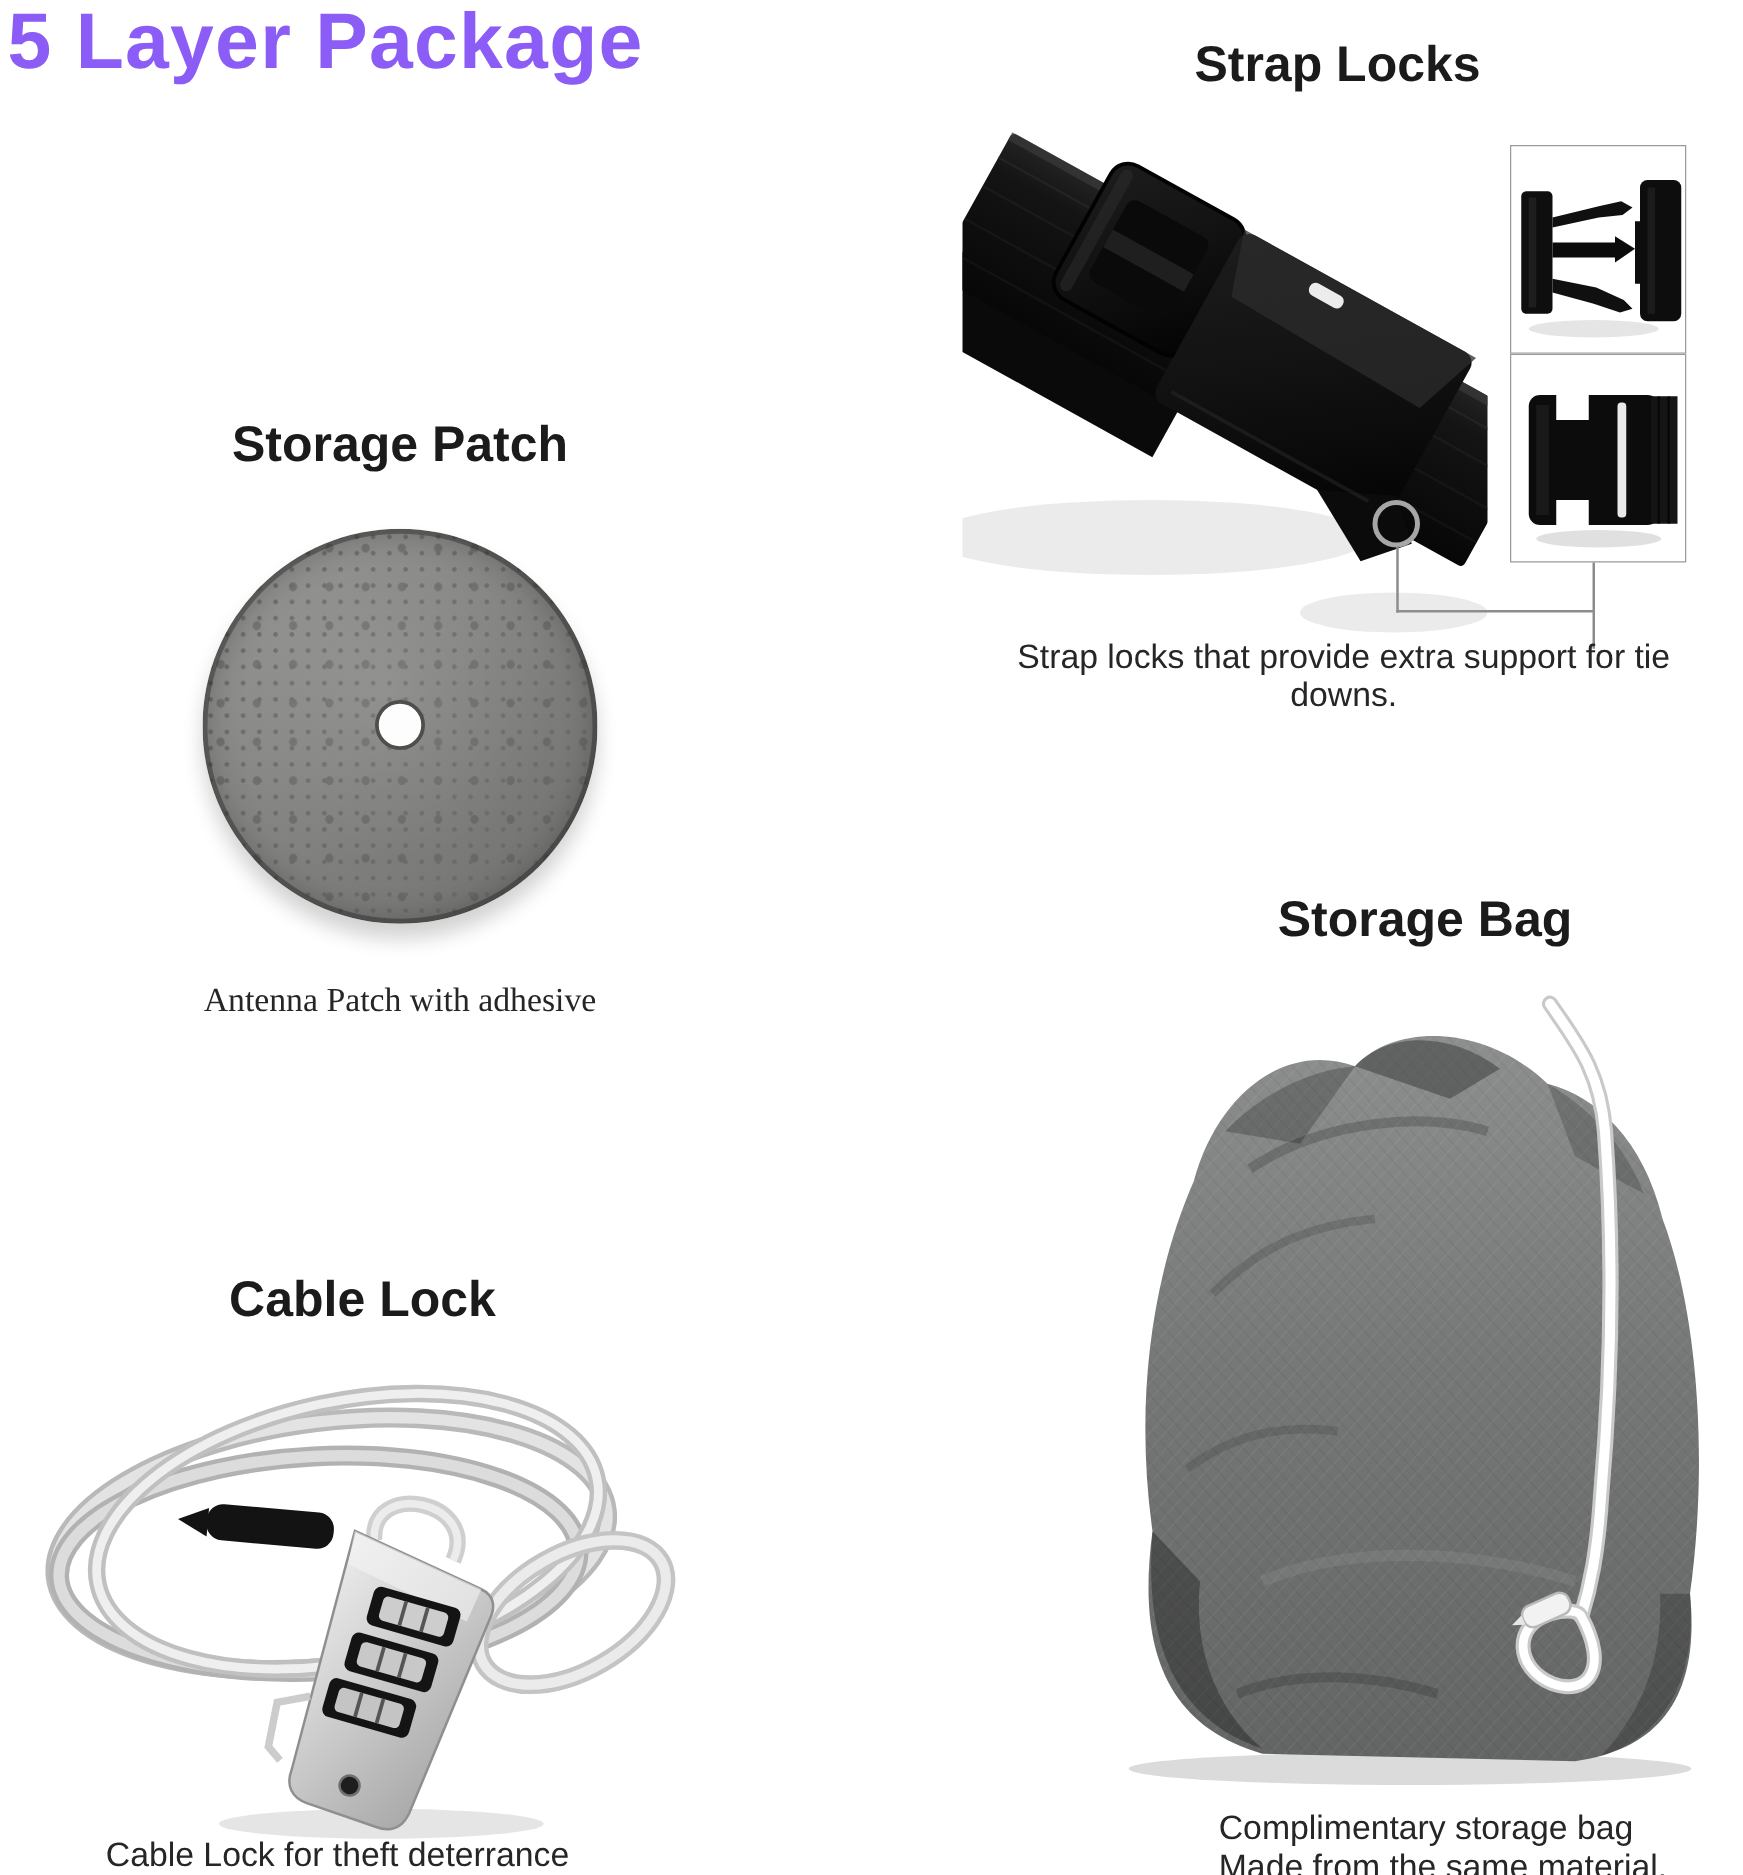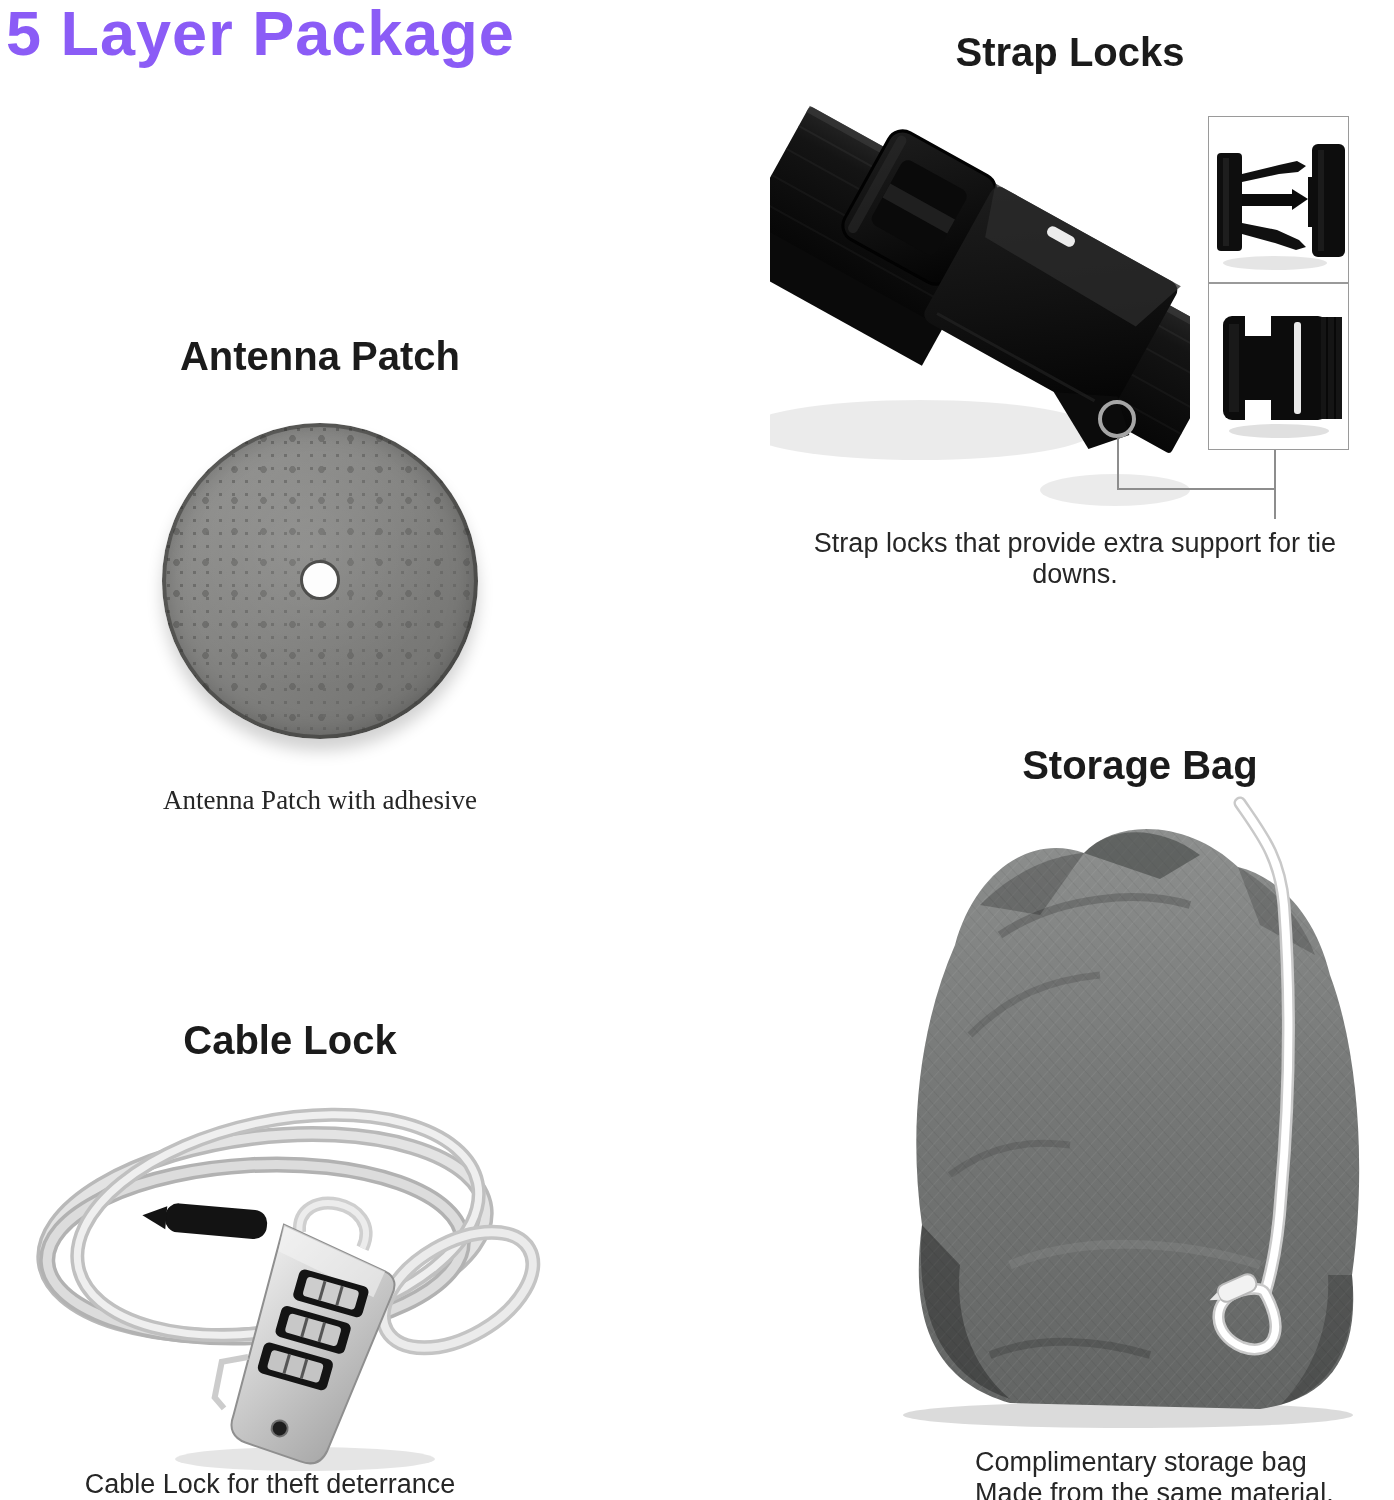--- a/index.html
+++ b/index.html
@@ -4,24 +4,24 @@
 <style>
   html,body{margin:0;padding:0;background:#ffffff;}
   body{width:1394px;height:1500px;position:relative;overflow:hidden;
        font-family:"Liberation Sans","DejaVu Sans",sans-serif;color:#222;}
   .abs{position:absolute;}
   
   .page-title{left:6px;top:2px;font-size:63px;line-height:1;font-weight:700;letter-spacing:1px;color:#8b5cf6;white-space:nowrap;}
   .h2{font-size:40px;font-weight:700;color:#1b1b1b;text-align:center;line-height:1.1;}
   #h-strap{left:860px;top:30px;width:420px;}
   #h-antenna{left:120px;top:334px;width:400px;}
-  #h-storage{left:940px;top:714px;width:400px;margin-top:29px;}
+  #h-storage{left:940px;top:714px;width:400px;}
   #h-cable{left:90px;top:1018px;width:400px;}
   .caption{font-size:27px;font-weight:400;color:#262626;text-align:center;line-height:31px;}
-  #cap-strap{left:775px;top:528px;width:600px;}
+  #cap-strap{left:775px;top:510px;width:600px;}
   #cap-antenna{left:120px;top:785px;width:400px;font-family:Liberation Serif, serif;}
   #cap-cable{left:50px;top:1469px;width:440px;}
   #cap-storage{left:975px;top:1447px;width:360px;text-align:left;}
   
   #strap-photo{left:770px;top:95px;width:420px;height:440px;}
   .inset{width:139px;height:165px;background:#fff;border:1px solid #9a9a9a;overflow:hidden;}
   #inset1{left:1208px;top:116px;}
   #inset2{left:1208px;top:283px;}
   .callout{background:#8d8d8d;}
   #cl-v1{left:1117px;top:437px;width:2px;height:53px;}
@@ -124,21 +124,21 @@
     <line x1="126" y1="33" x2="126" y2="135" stroke="#000" stroke-width="2" opacity="0.6"></line>
   </svg>
 </div>
 
 <div class="abs callout" id="cl-v1"></div>
 <div class="abs callout" id="cl-h1"></div>
 <div class="abs callout" id="cl-v2"></div>
 
 <div class="abs caption" id="cap-strap">Strap locks that provide extra support for tie downs.</div>
 
-<div class="abs h2" id="h-antenna">Antenna Patch</div>
+<div class="abs h2" id="h-antenna">Storage Patch</div>
 <div class="abs" id="disc"></div>
 <div class="abs" id="disc-hole"></div>
 <div class="abs caption" id="cap-antenna">Antenna Patch with adhesive</div>
 
 <div class="abs h2" id="h-storage">Storage Bag</div>
 <div class="abs" id="bag-photo">
   <svg width="534" height="635" viewBox="0 0 534 635">
     <defs>
       <linearGradient id="bagG" x1="0" y1="0" x2="0" y2="1">
         <stop offset="0" stop-color="#8d8f8e"></stop>

